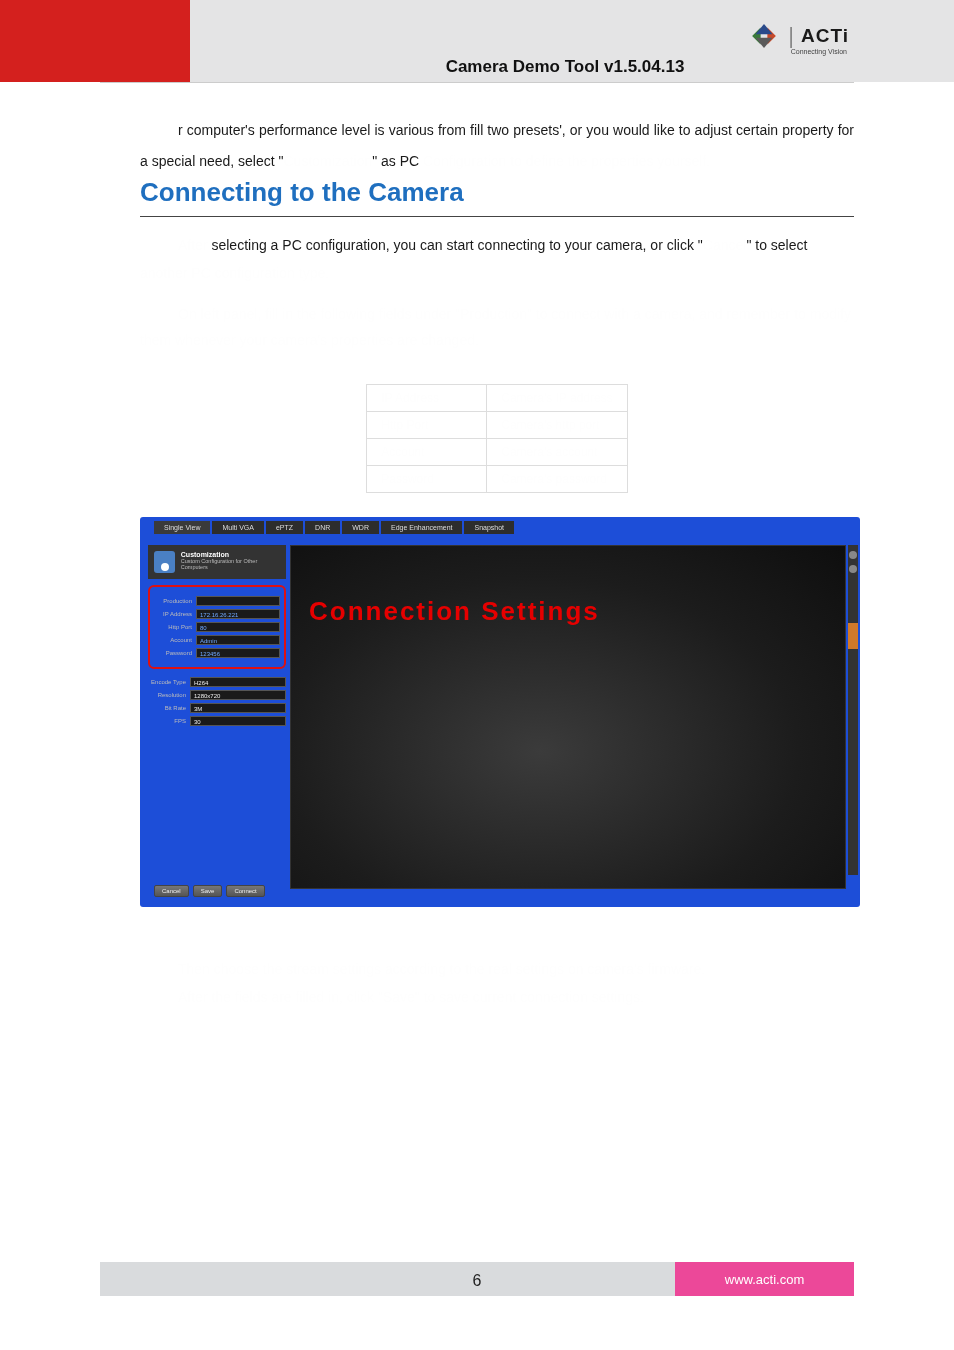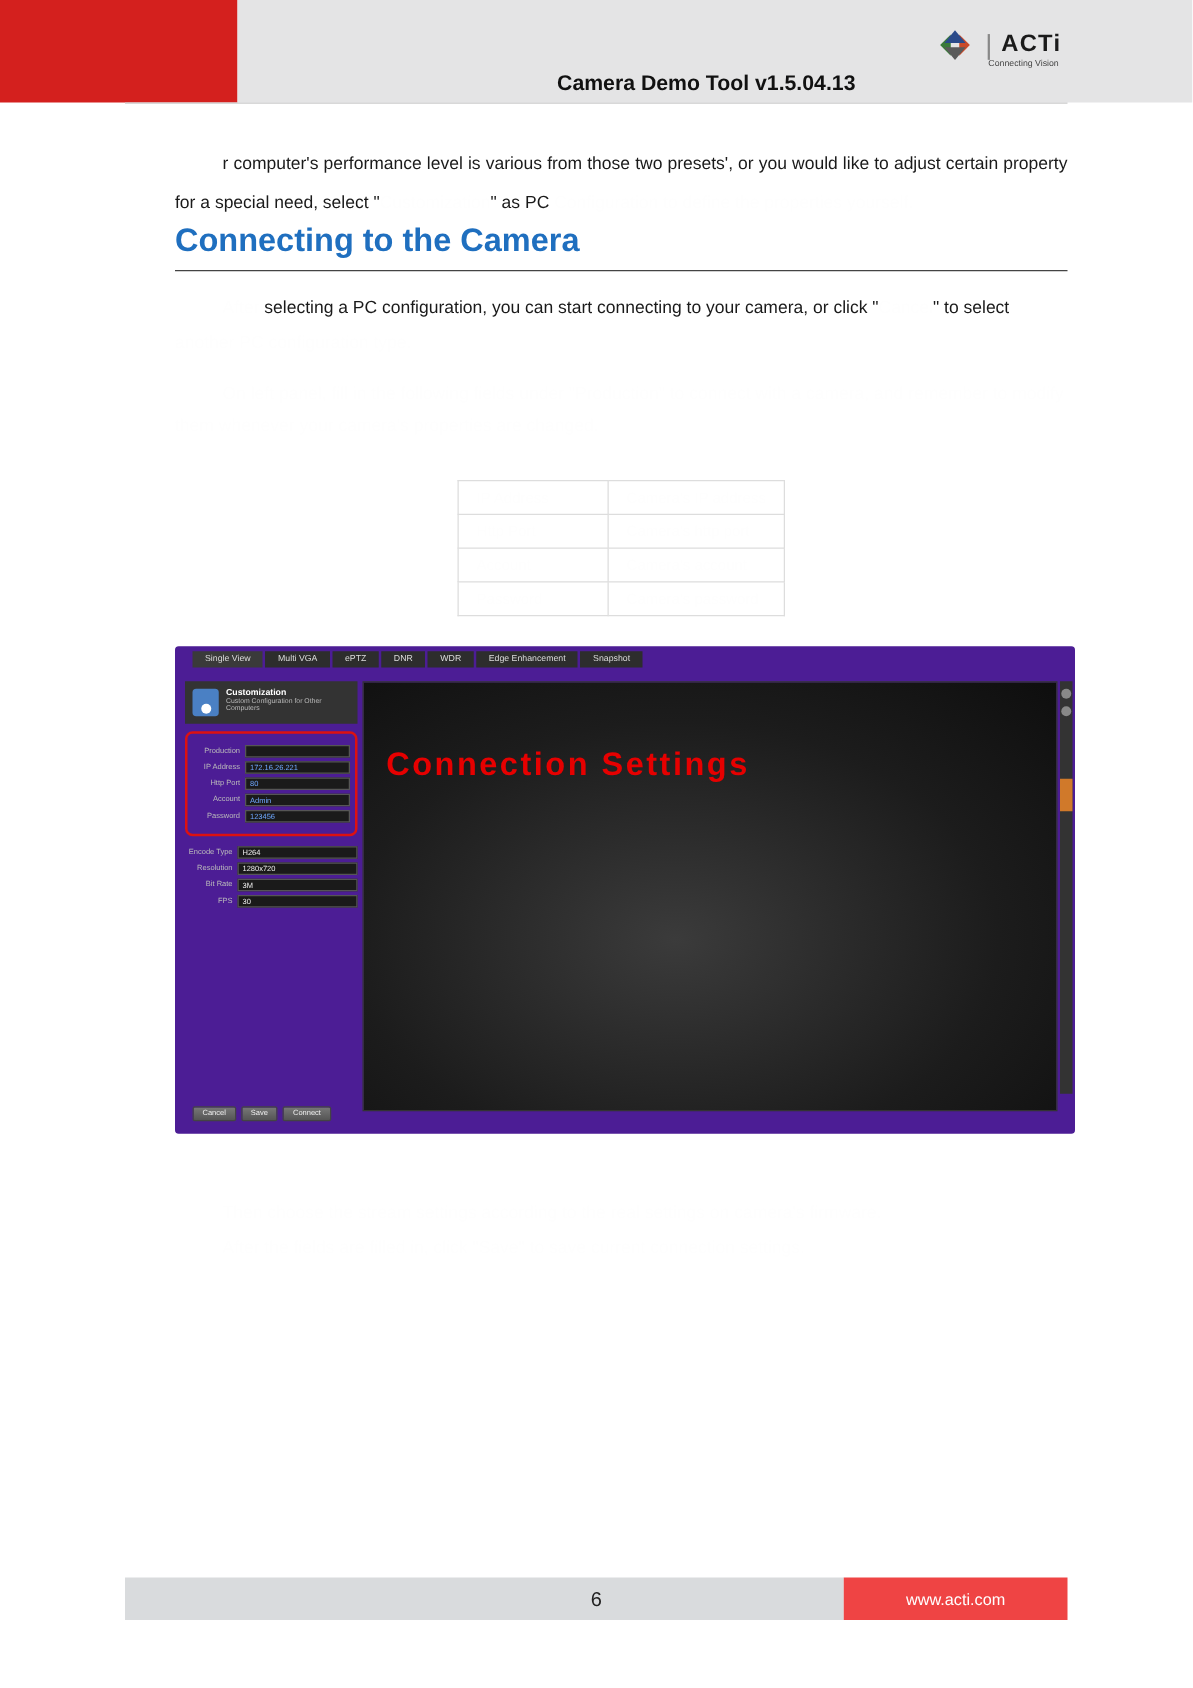--- a/index.html
+++ b/index.html
@@ -113,21 +113,21 @@
   }
   .info-table td {
     border: 1px solid #ddd;
     padding: 6px 14px;
     min-width: 120px;
   }
   .screenshot {
     margin-top: 24px;
     width: 720px;
     height: 390px;
-    background: #4c1d95;
+    background: #1d4ed8;
     position: relative;
     border-radius: 3px;
     overflow: hidden;
   }
   .shot-tabs {
     position: absolute;
     top: 4px; left: 14px;
     display: flex;
     gap: 2px;
   }
@@ -246,21 +246,21 @@
     width:575px;
     height:34px;
     background:#d9dbdd;
   }
   .footer-red {
     position:absolute;
     bottom:54px;
     left:675px;
     right:100px;
     height:34px;
-    background:#ef4444;
+    background:#ec4899;
     color:#fff;
     font-size:13px;
     display:flex;
     align-items:center;
     justify-content:center;
     margin-top:12px;
   }
   .page-num {
     position:absolute;
     bottom:60px;
@@ -287,21 +287,21 @@
   <span class="logo-text">ACTi</span>
 </div>
 <div class="logo-sub">Connecting Vision</div>
 
 <div class="header-title">Camera Demo Tool v1.5.04.13</div>
 <div class="header-line"></div>
 
 <div class="content">
 
   <p class="para1">
-    <span class="indent"></span><span>r computer's performance level is various from those two presets', or you would like to adjust certain property for a special need, select "</span><span class="ghost">Customization</span><span>" as PC </span><span class="ghost">Configuration to define the properties yourself.</span>
+    <span class="indent"></span><span>r computer's performance level is various from fill two presets', or you would like to adjust certain property for a special need, select "</span><span class="ghost">Customization</span><span>" as PC </span><span class="ghost">Configuration to define the properties yourself.</span>
   </p>
 
   <h2 class="section-head">Connecting to the Camera</h2>
   <hr class="section-rule">
 
   <p class="para2">
     <span class="indent"></span><span class="ghost">After </span><span>selecting a PC configuration, you can start connecting to your camera, or click "</span><span class="ghost">Cancel</span><span>" to select</span>
     <br>
     <span class="ghost">another PC configuration type.</span>
   </p>

